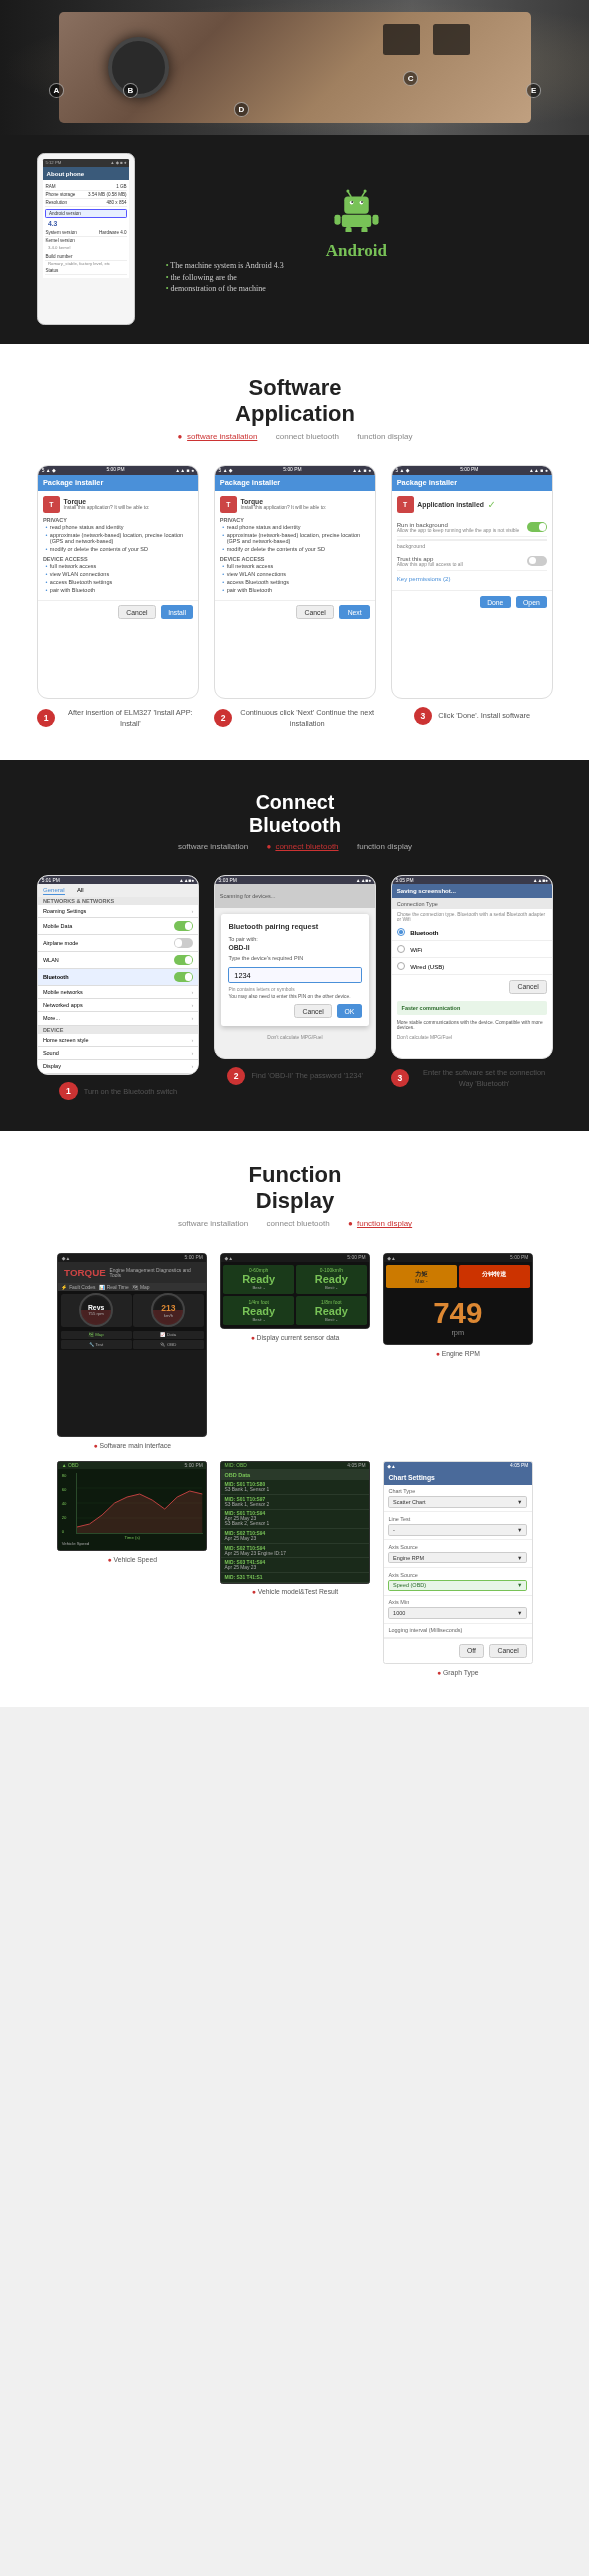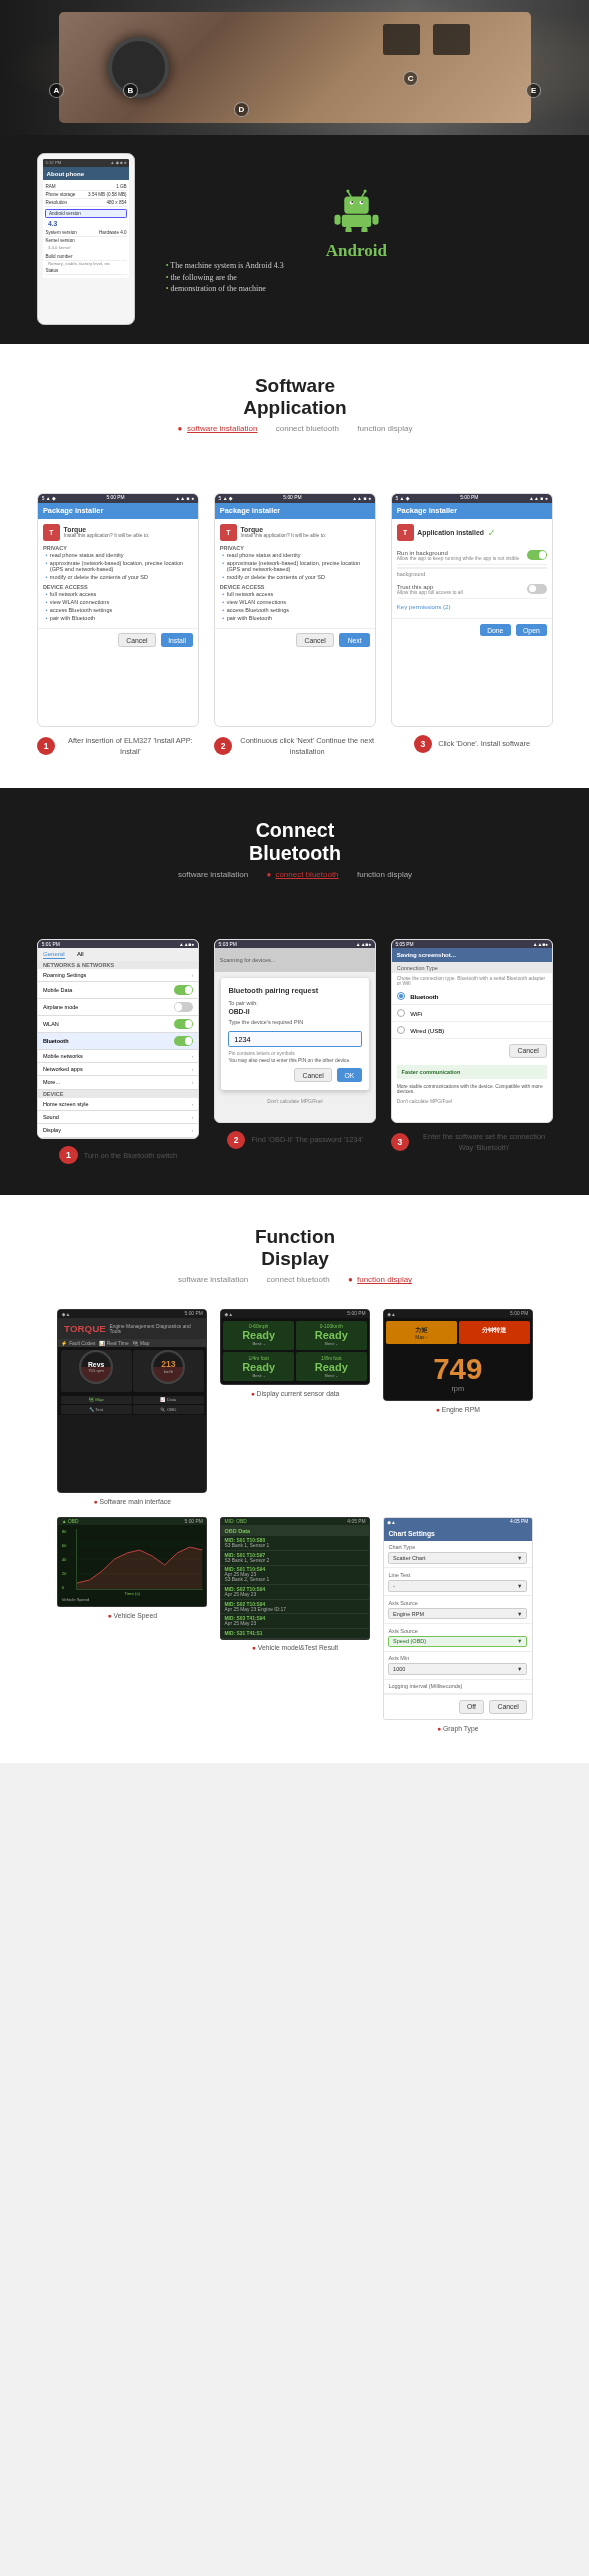--- a/index.html
+++ b/index.html
@@ -146,21 +146,21 @@
       margin-bottom: 2.5px;
     }
 
     
     .white-section {
       background: white;
       padding: 31px 37px;
     }
     .section-title {
       text-align: center;
-      font-size: 19px;
+      font-size: 22px;
       font-weight: bold;
       color: #222;
       margin-bottom: 4.9px;
     }
     .section-subtitle {
       display: flex;
       justify-content: center;
       gap: 18.4px;
       font-size: 8px;
       color: #888;
@@ -487,22 +487,23 @@
       display: grid;
       grid-template-columns: repeat(2, 1fr);
       gap: 1.2px;
       padding: 2.5px;
       background: #111;
     }
     .gauge-item {
       background: #222;
       border-radius: 2.5px;
       display: flex;
+      align-items: center;
       justify-content: center;
-      height: 42px;
+      height: 33px;
       position: relative;
     }
     .gauge-circle {
       width: 34px;
       height: 34px;
       border-radius: 50%;
       border: 2.5px solid #444;
       display: flex;
       align-items: center;
       justify-content: center;
@@ -618,25 +619,24 @@
     }
     .notif-bar .icons {
       display: flex;
       gap: 1.8px;
       align-items: center;
     }
 
     
     .screen-wrapper {
       background: white;
-      border-radius: 6px;
+      border-radius: 11px;
       border: 1.2px solid #ddd;
       overflow: hidden;
       width: 100%;
-      margin-top: 36px;
     }
 
     .steps-grid {
       display: grid;
       grid-template-columns: repeat(3, 1fr);
       gap: 14.7px;
     }
     .app-screens-grid {
       display: grid;
       grid-template-columns: repeat(3, 1fr);

